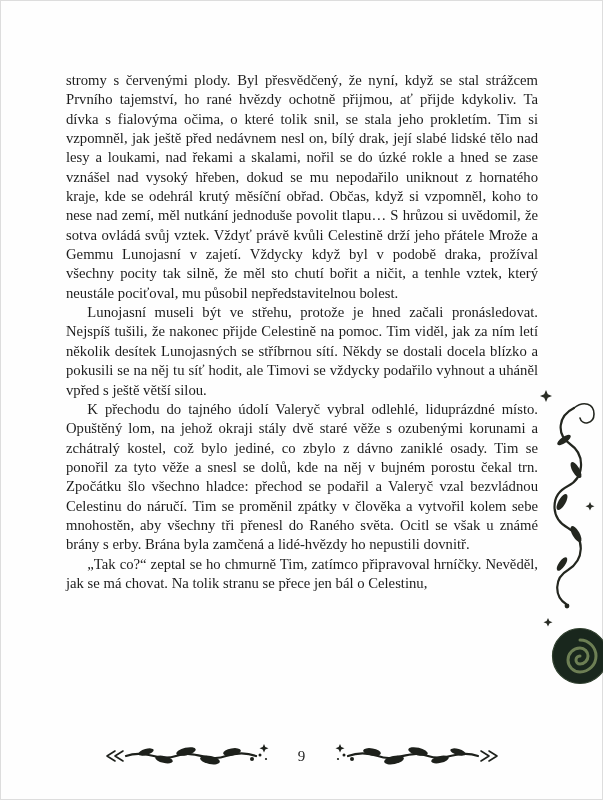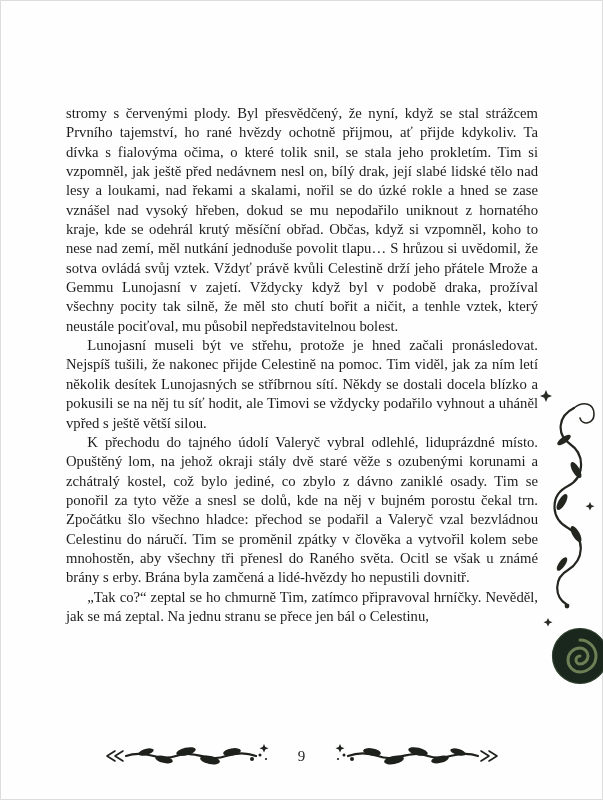--- a/index.html
+++ b/index.html
@@ -15,21 +15,20 @@
     overflow: hidden;
     box-shadow: inset 0 0 0 1px #dddddd;
   }
   .text-block {
     position: absolute;
     left: 66px; top: 71px; width: 472px;
     color: #1c1c1c;
     font-size: 14.7px;
     line-height: 19.35px;
     text-align: justify;
-    margin-top: 33px;
   }
   .para { text-indent: 0; }
   .para.indent { text-indent: 1.45em; }
 
   .flourish-right { position: absolute; left: 534px; top: 382px; }
   .emblem { position: absolute; left: 551px; top: 627px; }
 
   .footer {
     position: absolute;
     left: 0; top: 742px; width: 100%;
@@ -45,21 +44,21 @@
 </style>
 </head>
 <body>
 
 <div class="page">
 
   <div class="text-block">
       <p class="para">stromy s červenými plody. Byl přesvědčený, že nyní, když se stal strážcem Prvního tajemství, ho rané hvězdy ochotně přijmou, ať přijde kdykoliv. Ta dívka s fialovýma očima, o které tolik snil, se stala jeho prokletím. Tim si vzpomněl, jak ještě před nedávnem nesl on, bílý drak, její slabé lidské tělo nad lesy a loukami, nad řekami a skalami, nořil se do úzké rokle a hned se zase vznášel nad vysoký hřeben, dokud se mu nepodařilo uniknout z hornatého kraje, kde se odehrál krutý měsíční obřad. Občas, když si vzpomněl, koho to nese nad zemí, měl nutkání jednoduše povolit tlapu… S hrůzou si uvědomil, že sotva ovládá svůj vztek. Vždyť právě kvůli Celestině drží jeho přátele Mrože a Gemmu Lunojasní v zajetí. Vždycky když byl v podobě draka, prožíval všechny pocity tak silně, že měl sto chutí bořit a ničit, a tenhle vztek, který neustále pociťoval, mu působil nepředstavitelnou bolest.</p>
       <p class="para indent">Lunojasní museli být ve střehu, protože je hned začali pronásledovat. Nejspíš tušili, že nakonec přijde Celestině na pomoc. Tim viděl, jak za ním letí několik desítek Lunojasných se stříbrnou sítí. Někdy se dostali docela blízko a pokusili se na něj tu síť hodit, ale Timovi se vždycky podařilo vyhnout a uháněl vpřed s ještě větší silou.</p>
       <p class="para indent">K přechodu do tajného údolí Valeryč vybral odlehlé, liduprázdné místo. Opuštěný lom, na jehož okraji stály dvě staré věže s ozubenými korunami a zchátralý kostel, což bylo jediné, co zbylo z dávno zaniklé osady. Tim se ponořil za tyto věže a snesl se dolů, kde na něj v bujném porostu čekal trn. Zpočátku šlo všechno hladce: přechod se podařil a Valeryč vzal bezvládnou Celestinu do náručí. Tim se proměnil zpátky v člověka a vytvořil kolem sebe mnohostěn, aby všechny tři přenesl do Raného světa. Ocitl se však u známé brány s erby. Brána byla zamčená a lidé-hvězdy ho nepustili dovnitř.</p>
-      <p class="para indent">„Tak co?“ zeptal se ho chmurně Tim, zatímco připravoval hrníčky. Nevěděl, jak se má zeptal. Na jednu stranu se přece jen bál o Celestinu,</p>
+      <p class="para indent">„Tak co?“ zeptal se ho chmurně Tim, zatímco připravoval hrníčky. Nevěděl, jak se má chovat. Na tolik stranu se přece jen bál o Celestinu,</p>
     </div>
 
   <svg class="flourish-right" width="66" height="250" viewBox="0 0 66 250" xmlns="http://www.w3.org/2000/svg">
     <g fill="none" stroke="#23261f" stroke-linecap="round">
       <path d="M40 26 C24 34 22 52 36 62 C52 73 50 96 34 104 C16 113 16 136 34 146 C52 156 50 178 34 188 C20 196 20 214 32 222" stroke-width="2.2"></path>
       <path d="M40 26 C50 18 60 22 60 32 C60 42 48 44 46 36" stroke-width="1.6"></path>
     </g>
     <g fill="#23261f">
       <ellipse cx="30" cy="58" rx="8" ry="3.2" transform="rotate(-35 30 58)"></ellipse>
       <ellipse cx="42" cy="88" rx="9" ry="3.6" transform="rotate(60 42 88)"></ellipse>

